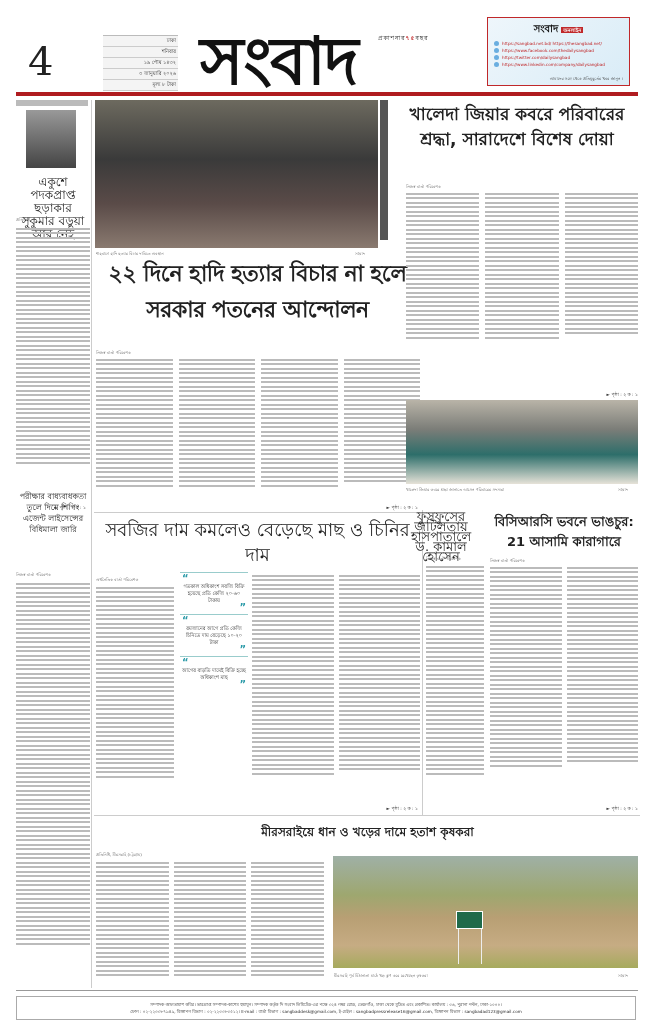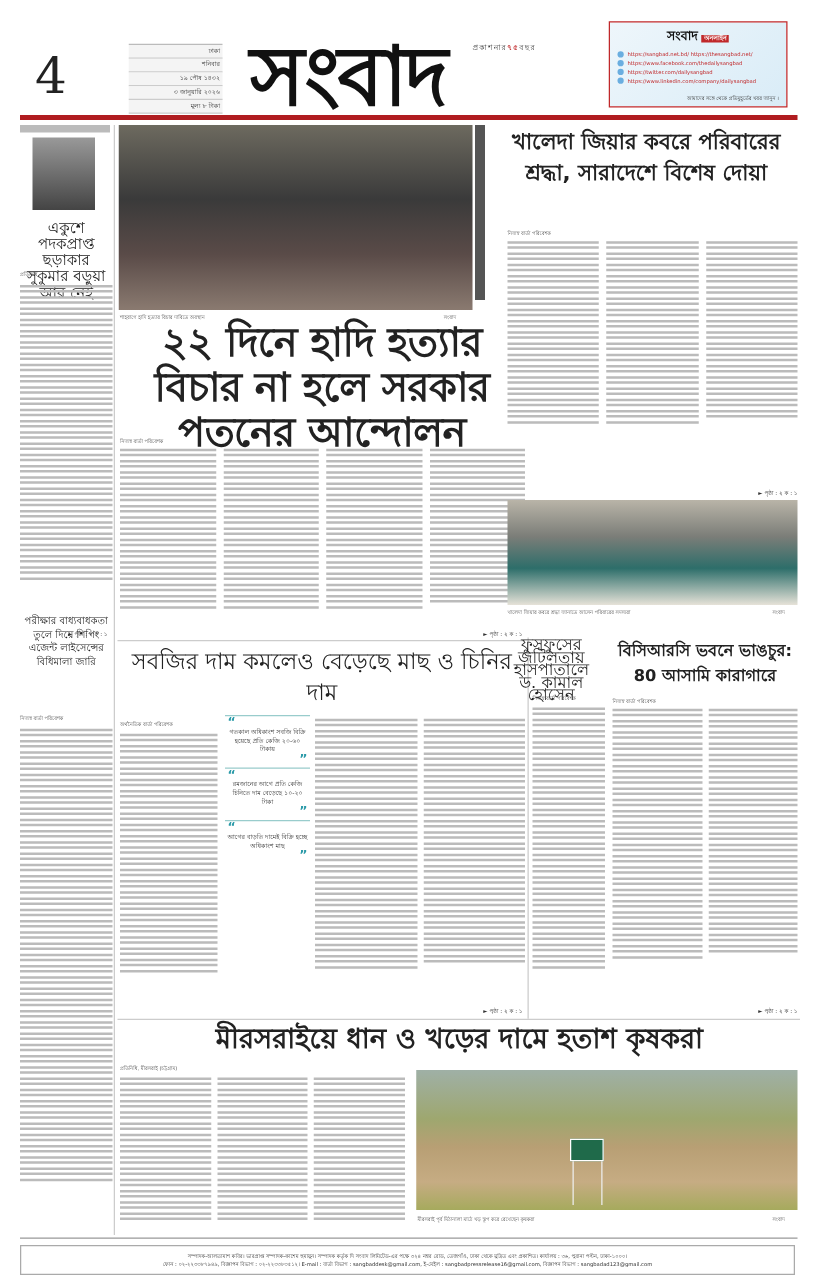--- a/index.html
+++ b/index.html
@@ -213,21 +213,21 @@
     <div class="line"></div>
     <div class="line"></div>
 </div>
 
 <div class="abs vrule" style="left:91px;top:100px;height:888px"></div>
 
 <div class="abs photo" style="left:95px;top:100px;width:283px;height:148px;background:linear-gradient(180deg,#6d6a5f 0%,#3a3a3a 40%,#5a4b48 70%,#8a7a70 100%)"></div>
 <div class="abs cap" style="left:96px;top:251px">শাহবাগে হাদি হত্যার বিচার দাবিতে অবস্থান</div>
 <div class="abs cap" style="left:355px;top:251px">সংবাদ</div>
 
-<div class="abs hl" style="left:95px;top:256px;width:325px;font-size:32px;line-height:36px;font-weight:bold;letter-spacing:-0.5px">২২ দিনে হাদি হত্যার বিচার না হলে সরকার পতনের আন্দোলন</div>
+<div class="abs hl" style="left:95px;top:256px;width:325px;font-size:22px;line-height:36px;font-weight:bold;letter-spacing:-0.5px">২২ দিনে হাদি হত্যার বিচার না হলে সরকার পতনের আন্দোলন</div>
 <div class="abs cap" style="left:96px;top:350px">নিজস্ব বার্তা পরিবেশক</div>
 <div class="abs" style="left:96px;top:356px;width:324px;display:flex;gap:6px">
   <div style="flex:1">
       <div class="line"></div>
       <div class="line"></div>
       <div class="line"></div>
       <div class="line"></div>
       <div class="line"></div>
       <div class="line"></div>
       <div class="line"></div>
@@ -661,21 +661,21 @@
     <div class="line"></div>
     <div class="line"></div>
     <div class="line"></div>
     <div class="line"></div>
     <div class="line"></div>
     <div class="line"></div>
     <div class="line"></div>
     <div class="line"></div>
 </div>
 
-<div class="abs hl" style="left:488px;top:512px;width:152px;font-size:13px;line-height:20px;font-weight:bold">বিসিআরসি ভবনে ভাঙচুর: 80 আসামি কারাগারে</div>
+<div class="abs hl" style="left:488px;top:512px;width:152px;font-size:13px;line-height:20px;font-weight:bold">বিসিআরসি ভবনে ভাঙচুর: 21 আসামি কারাগারে</div>
 <div class="abs cap" style="left:490px;top:558px">নিজস্ব বার্তা পরিবেশক</div>
 <div class="abs" style="left:490px;top:564px;width:148px;display:flex;gap:5px">
   <div style="flex:1">
       <div class="line"></div>
       <div class="line"></div>
       <div class="line"></div>
       <div class="line"></div>
       <div class="line"></div>
       <div class="line"></div>
       <div class="line"></div>
@@ -762,21 +762,21 @@
       <div class="line"></div>
       <div class="line"></div>
       <div class="line"></div>
       <div class="line"></div>
     </div>
 </div>
 <div class="abs contd" style="left:560px;top:806px;width:78px">► <span>পৃষ্ঠা : ২ ক : ১</span></div>
 
 <div class="abs hrule" style="left:94px;top:815px;width:546px;background:#ccc"></div>
 
-<div class="abs hl" style="left:95px;top:818px;width:545px;font-size:22px;line-height:28px;font-weight:bold">মীরসরাইয়ে ধান ও খড়ের দামে হতাশ কৃষকরা</div>
+<div class="abs hl" style="left:95px;top:818px;width:545px;font-size:12px;line-height:28px;font-weight:bold">মীরসরাইয়ে ধান ও খড়ের দামে হতাশ কৃষকরা</div>
 <div class="abs cap" style="left:96px;top:852px">প্রতিনিধি, মীরসরাই (চট্টগ্রাম)</div>
 <div class="abs" style="left:96px;top:859px;width:228px;display:flex;gap:5px">
   <div style="flex:1">
       <div class="line"></div>
       <div class="line"></div>
       <div class="line"></div>
       <div class="line"></div>
       <div class="line"></div>
       <div class="line"></div>
       <div class="line"></div>

